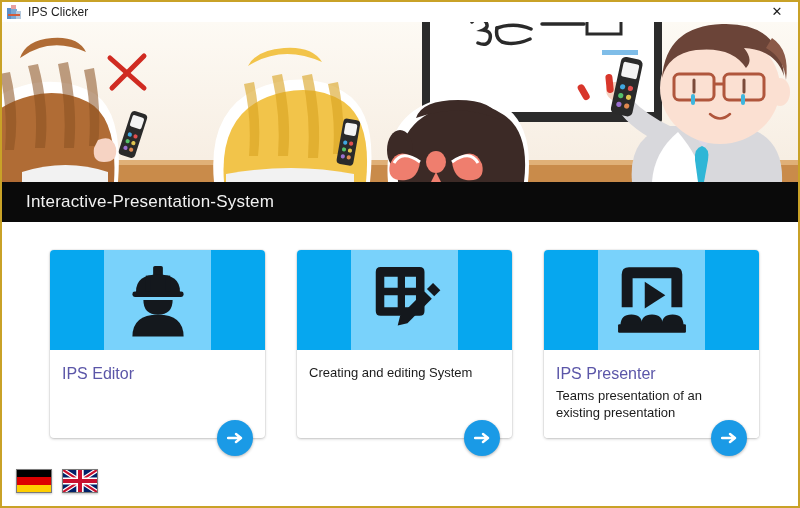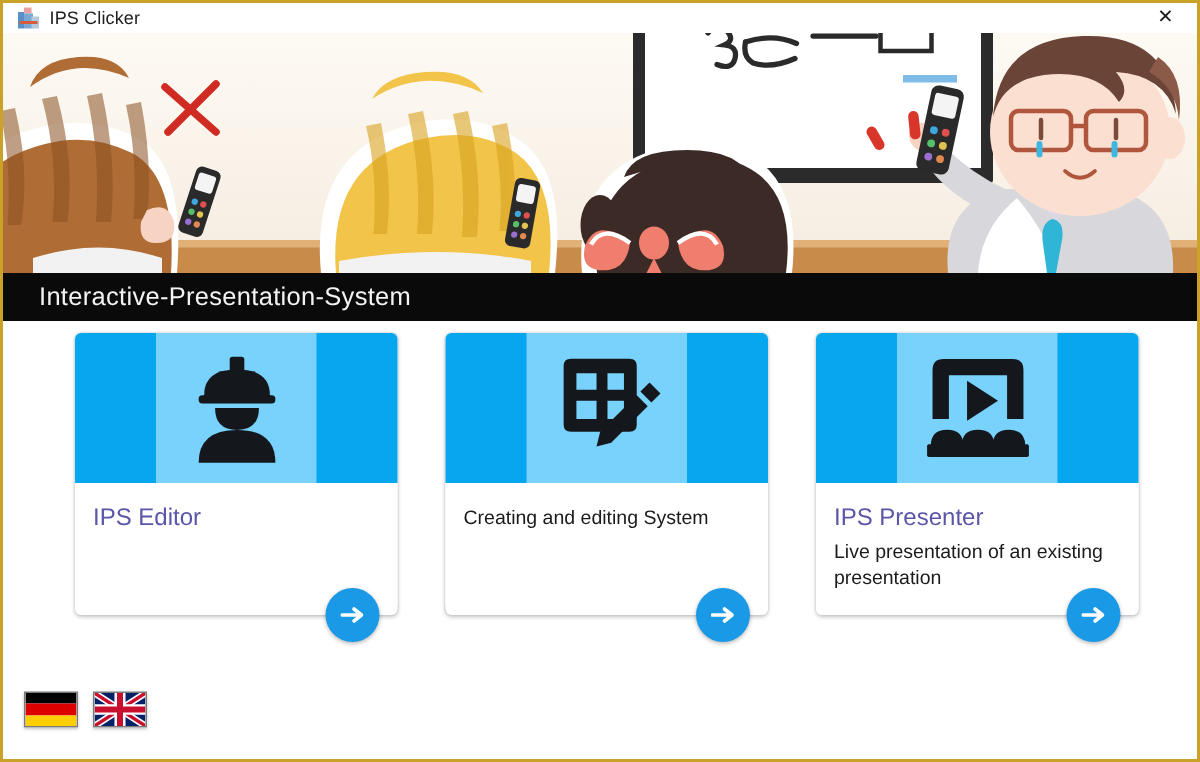--- a/index.html
+++ b/index.html
@@ -23,21 +23,21 @@
     overflow: hidden;
   }
 
   
   .titlebar {
     position: relative;
     height: 20px;
     background: #ffffff;
     display: flex;
     align-items: center;
-    padding-left: 10px;
+    padding-left: 5px;
     border-bottom: 1px solid #ffffff;
   }
   .app-icon {
     width: 14px;
     height: 14px;
     margin-right: 7px;
     position: relative;
     flex: 0 0 auto;
   }
   .app-icon .ic-a { position:absolute; left:0; top:3px; width:4px; height:11px; background:#5b8fc9; }
@@ -71,39 +71,39 @@
     position: relative;
     height: 160px;
     width: 100%;
     overflow: hidden;
     background: #fdf6ee;
   }
   .banner svg { display:block; width:100%; height:100%; }
 
   
   .strip {
-    height: 32px;
+    height: 40px;
     background: #0a0a0a;
     display: flex;
     align-items: center;
     padding-left: 24px;
   }
   .strip-title {
     color: #f2f2f2;
     font-size: 17px;
     font-weight: 400;
     letter-spacing: 0.2px;
   }
 
   
   .content {
     position: relative;
     background: #ffffff;
     height: 282px;
-    padding-top: 8px;
+    padding-top: 28px;
   }
   .cards {
     display: flex;
     justify-content: flex-start;
     gap: 32px;
     padding-left: 48px;
   }
   .card {
     width: 215px;
     background: #ffffff;
@@ -442,21 +442,21 @@
             </svg>
           </div>
         </div>
         <div class="arrow-btn">
           <svg width="17" height="14" viewBox="0 0 17 14" xmlns="http://www.w3.org/2000/svg">
             <path d="M1 7 h11 M9 3 l5 4 l-5 4" fill="none" stroke="#ffffff" stroke-width="2.4" stroke-linecap="round" stroke-linejoin="round"></path>
           </svg>
         </div>
         <div class="card-body">
           <div class="card-title">IPS Presenter</div>
-          <div class="card-desc">Live presentation of an existing presentation</div>
+          <div class="card-desc">Teams presentation of an existing presentation</div>
         </div>
       </div>
 
     </div>
 
     <div class="lang-bar">
       <div class="flag flag-de">
         <span class="s1"></span>
           <span class="s2"></span>
           <span class="s3"></span>

